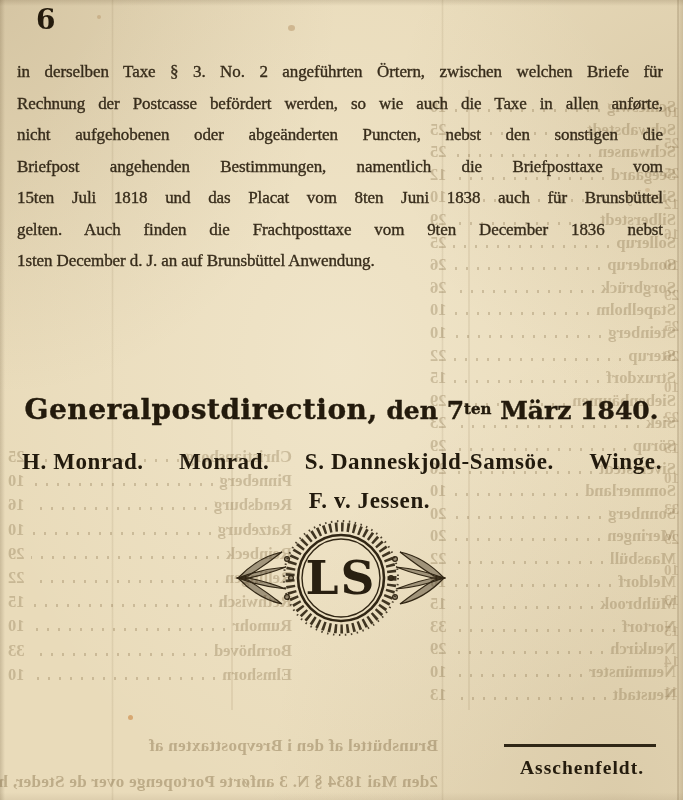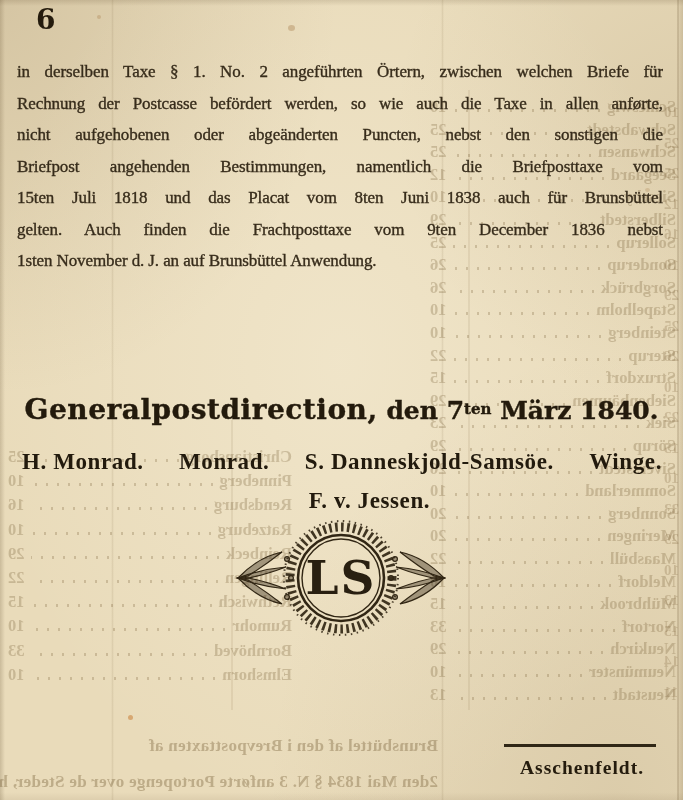--- a/index.html
+++ b/index.html
@@ -281,27 +281,27 @@
 
   <div class="spot" style="left:288px;top:25px;width:7px;height:6px;background:rgba(150,100,45,0.30);"></div>
   <div class="spot" style="left:97px;top:15px;width:4px;height:4px;background:rgba(150,100,45,0.25);"></div>
   <div class="spot" style="left:128px;top:715px;width:5px;height:5px;background:rgba(200,125,55,0.55);"></div>
   <div class="spot" style="left:645px;top:188px;width:5px;height:4px;background:rgba(150,100,45,0.20);"></div>
 
   <div class="abs pagenum">6</div>
 
   <div class="abs body-block">
     <div>
-      <div class="tline jl">in derselben Taxe § 1. No. 2 angeführten Örtern, zwischen welchen Briefe für</div>
+      <div class="tline jl">in derselben Taxe § 3. No. 2 angeführten Örtern, zwischen welchen Briefe für</div>
       <div class="tline jl">Rechnung der Postcasse befördert werden, so wie auch die Taxe in allen anførte,</div>
       <div class="tline jl">nicht aufgehobenen oder abgeänderten Puncten, nebst den sonstigen die</div>
       <div class="tline jl">Briefpost angehenden Bestimmungen, namentlich die Briefposttaxe vom</div>
       <div class="tline jl">15ten Juli 1818 und das Placat vom 8ten Juni 1838 auch für Brunsbüttel</div>
       <div class="tline jl">gelten. Auch finden die Frachtposttaxe vom 9ten December 1836 nebst</div>
-      <div class="tline ll">1sten November d. J. an auf Brunsbüttel Anwendung.</div>
+      <div class="tline ll">1sten December d. J. an auf Brunsbüttel Anwendung.</div>
     </div>
   </div>
 
   <div class="abs dateline">
     <span class="office">Generalpostdirection,</span><span class="datetext"> den 7</span><span class="datetext datesup">ten</span><span class="datetext"> März 1840.</span>
   </div>
 
   <div class="abs sigrow">
     <span>H. Monrad.</span>
     <span>Monrad.</span>

